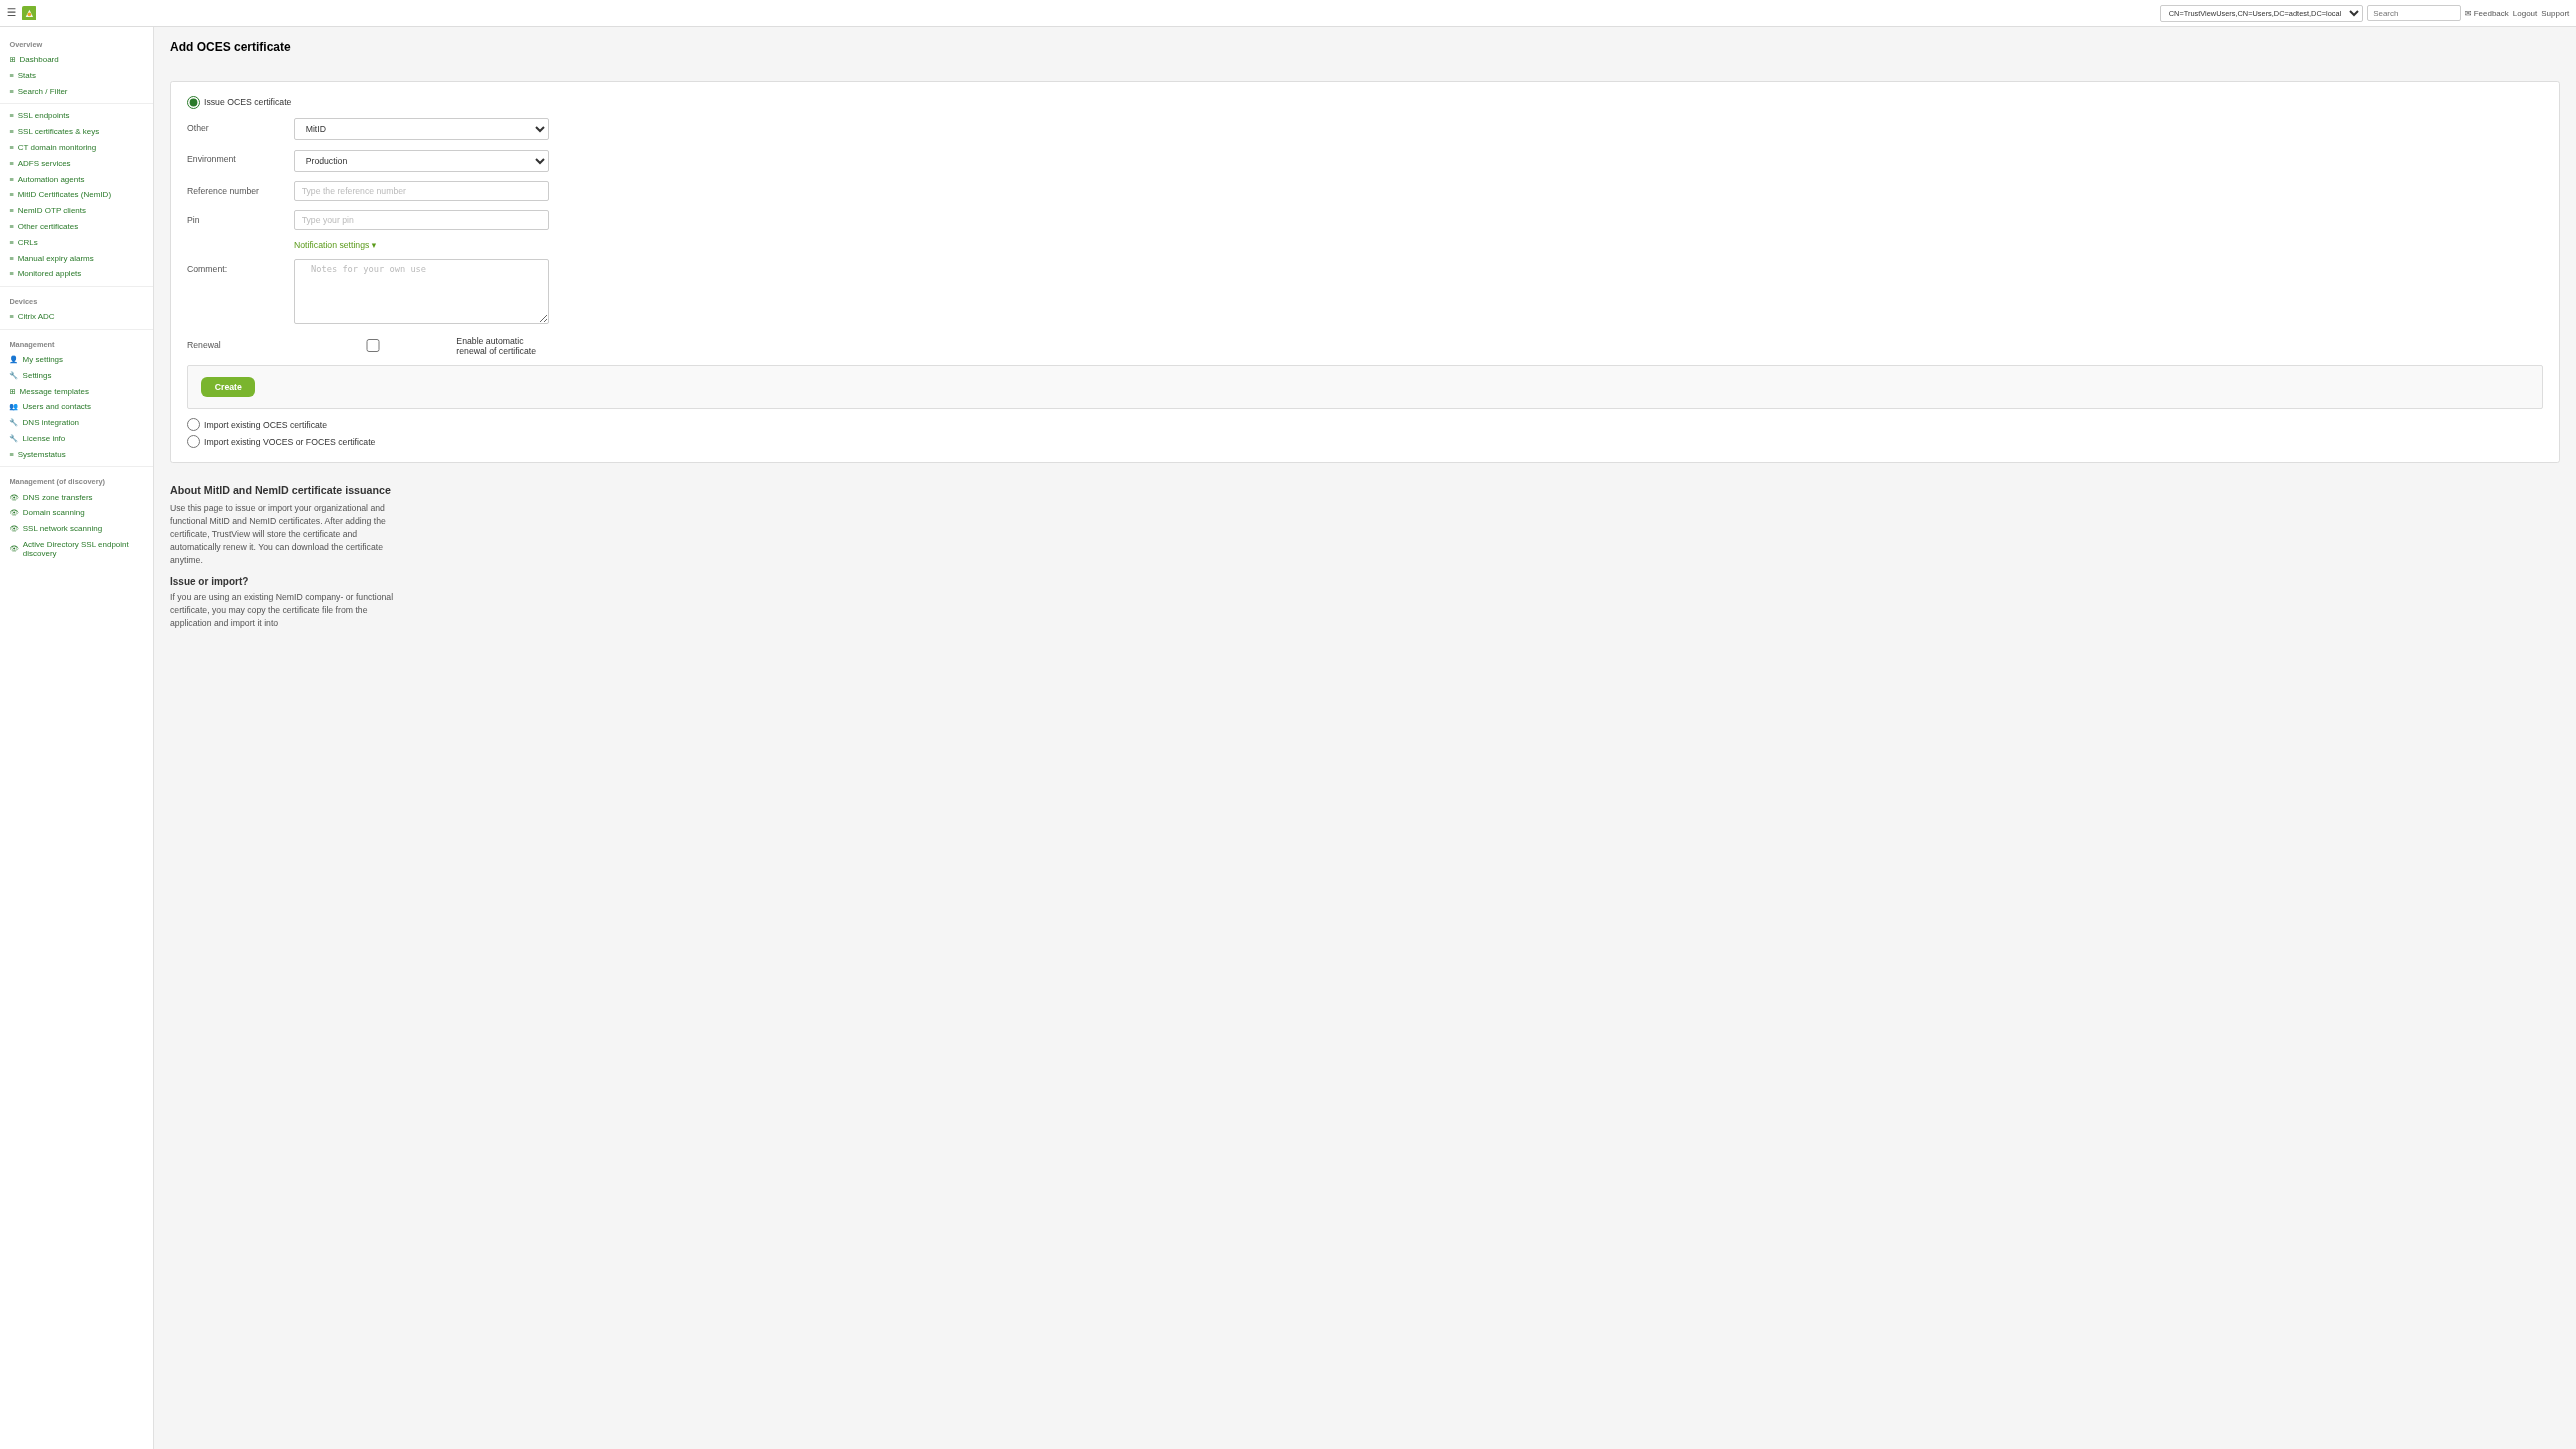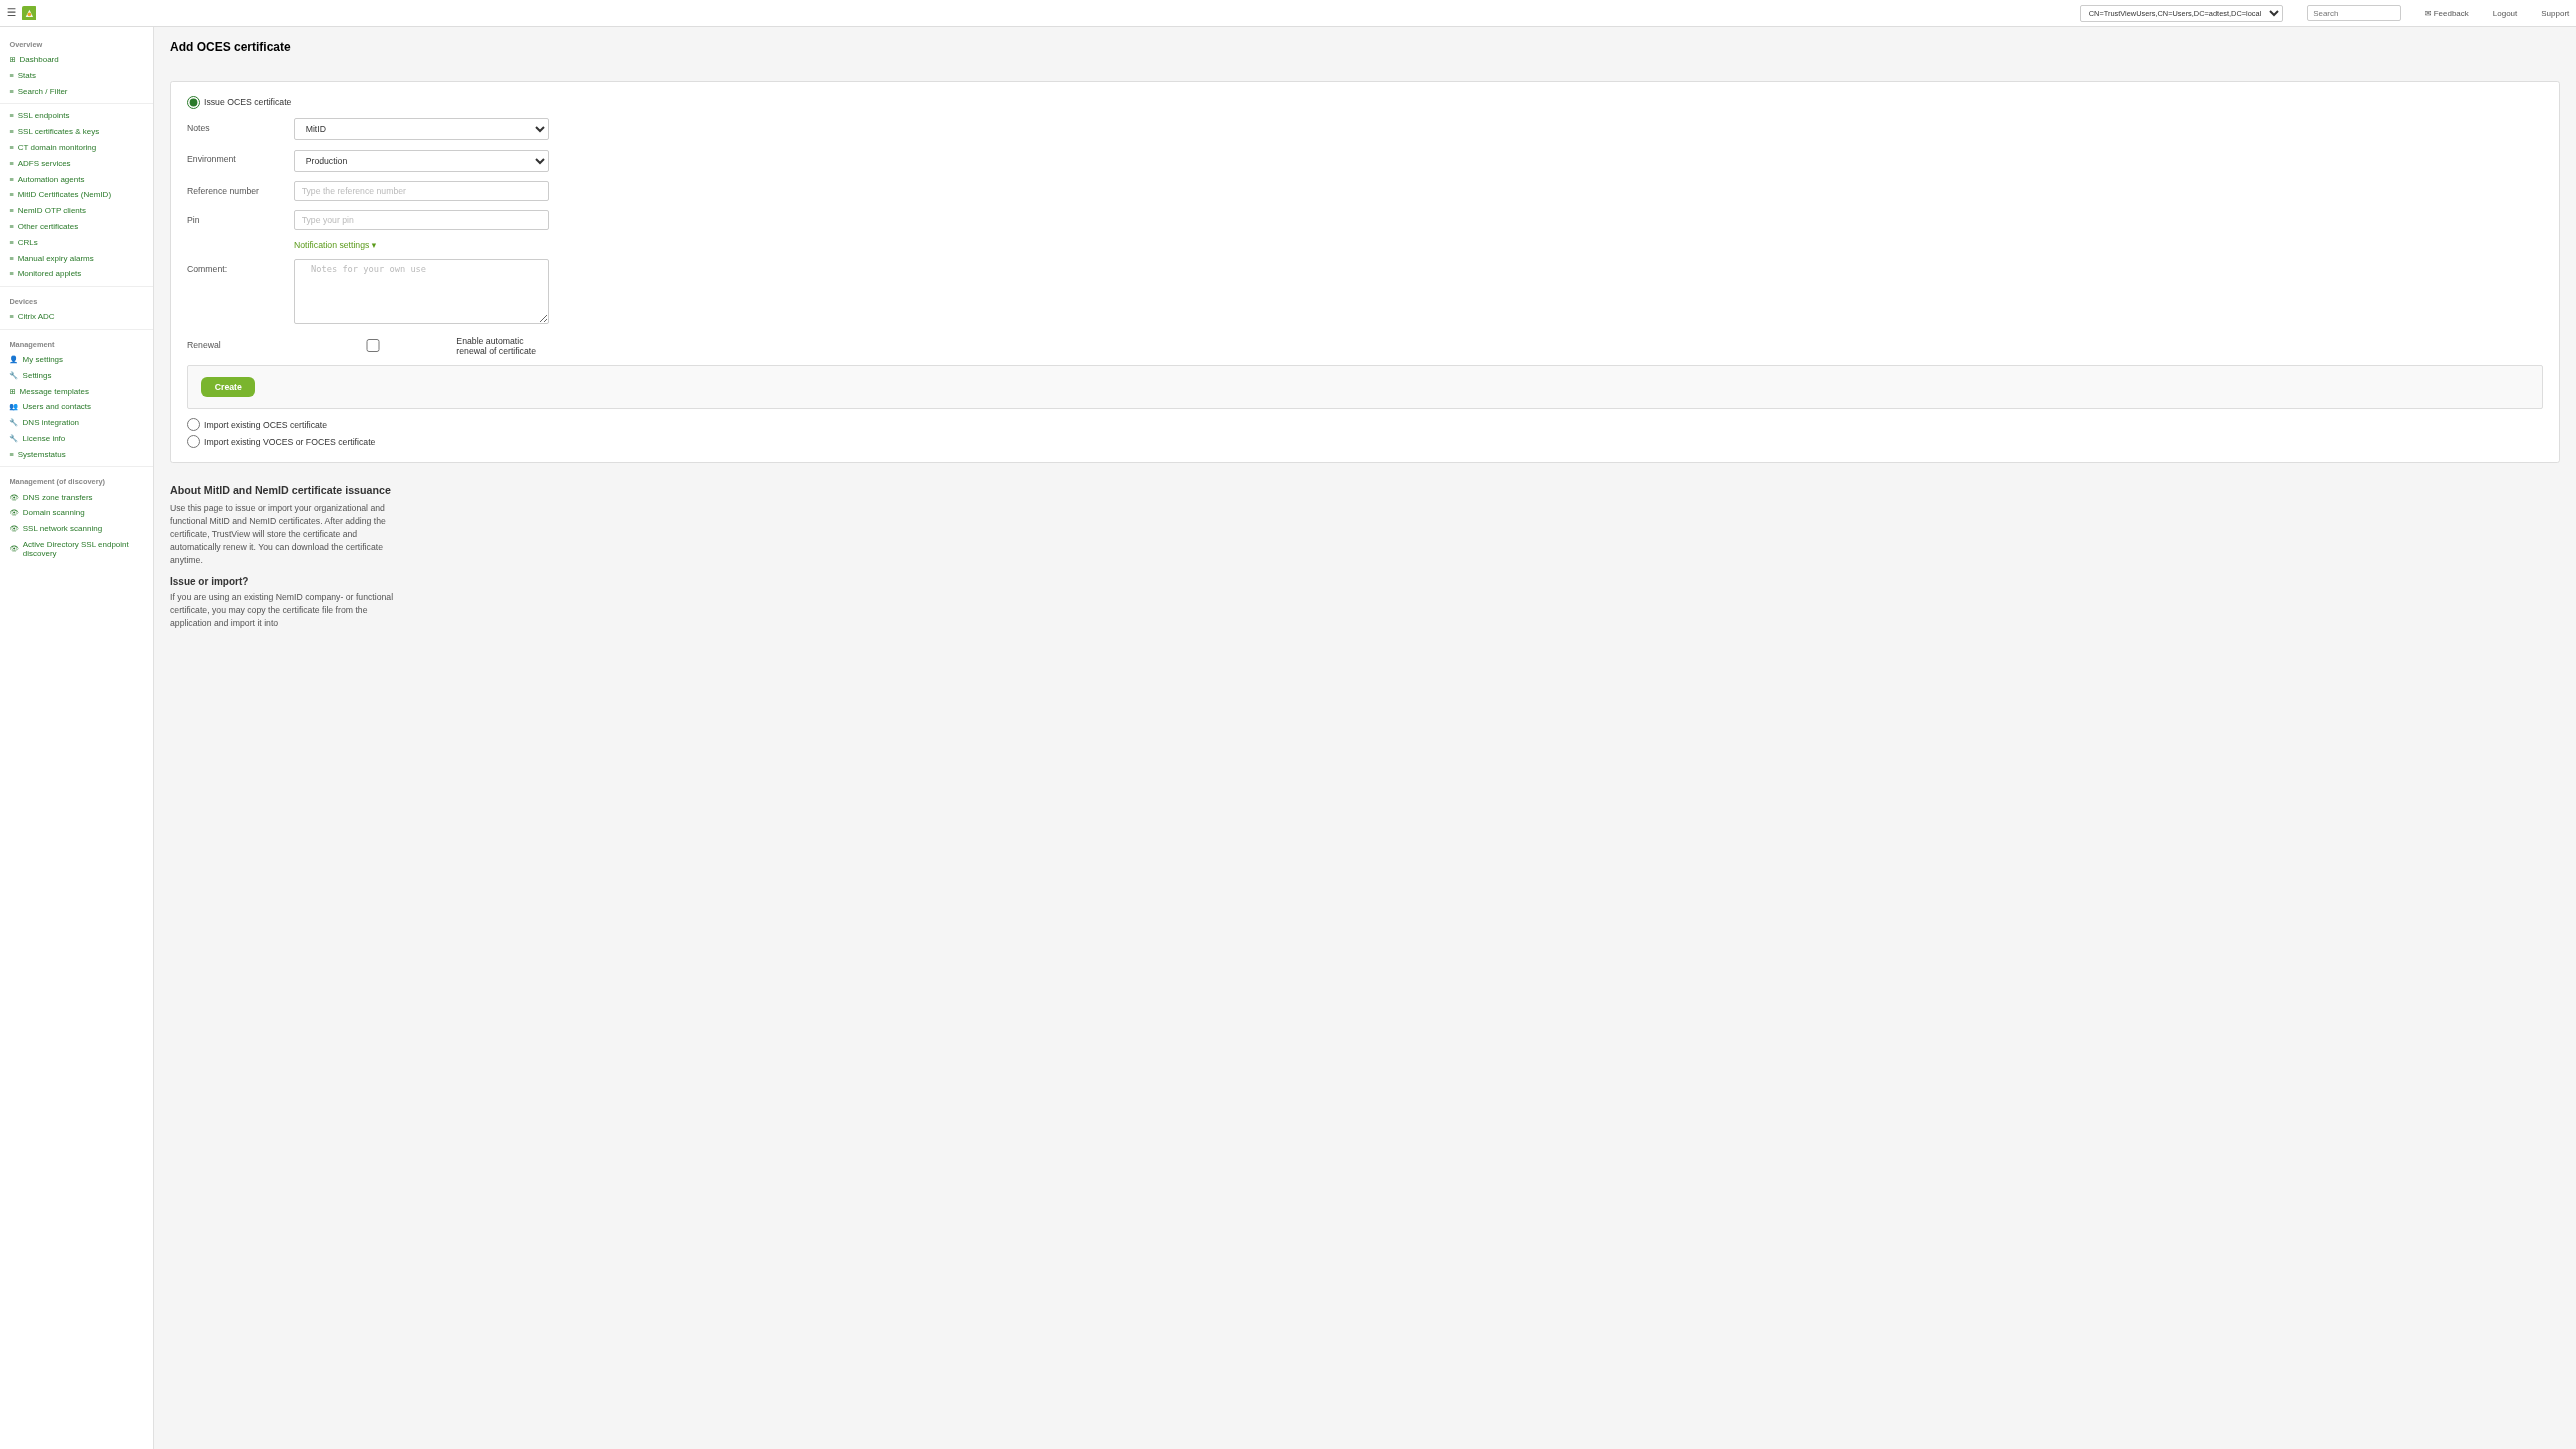--- a/index.html
+++ b/index.html
@@ -6,21 +6,21 @@
     body { font-family: -apple-system, BlinkMacSystemFont, 'Segoe UI', Arial, sans-serif; font-size: 8.7px; background: #f5f5f5; color: #333; }
 
     
     .topbar {
       display: flex; align-items: center; height: 27px;
       background: #fff; border-bottom: 0.7px solid #ddd;
       padding: 0 6.7px; position: fixed; top: 0; left: 0; right: 0; z-index: 100;
     }
     .topbar-left { display: flex; align-items: center; gap: 5.4px; }
     .hamburger { font-size: 10.7px; cursor: pointer; color: #555; }
-    .topbar-right { display: flex; align-items: center; gap: 24px; margin-left: auto; }
+    .topbar-right { display: flex; align-items: center; gap: 4px; margin-left: auto; }
     .user-select { font-size: 7.4px; border: 0.7px solid #ccc; padding: 2px 4px; border-radius: 2px; background: #fff; color: #333; }
     .search-box { border: 0.7px solid #ccc; border-radius: 2px; padding: 2.7px 5.4px; font-size: 8px; width: 94px; }
     .topbar-btn { background: none; border: none; cursor: pointer; font-size: 8px; color: #555; text-decoration: none; }
     .topbar-btn.feedback { color: #555; }
 
     
     .layout { display: flex; margin-top: 27px; min-height: calc(100vh - 27px); }
 
     
     .sidebar { width: 154px; background: #fff; border-right: 0.7px solid #e0e0e0; padding: 6.7px 0; flex-shrink: 0; overflow-y: auto; }
@@ -224,21 +224,21 @@
     <h1 class="page-title">Add OCES certificate</h1>
 
     <div class="card">
 
       <div class="radio-item" style="margin-bottom: 9.4px;">
         <input type="radio" name="oces-action" checked="" id="issue-oces" style="">
         <label for="issue-oces">Issue OCES certificate</label>
       </div>
 
       <div class="form-row">
-        <div class="form-label">Notes</div>
+        <div class="form-label">Other</div>
         <div class="form-control">
           <select>
             <option>MitID</option>
           </select>
         </div>
       </div>
 
       <div class="form-row">
         <div class="form-label">Environment</div>
         <div class="form-control">

